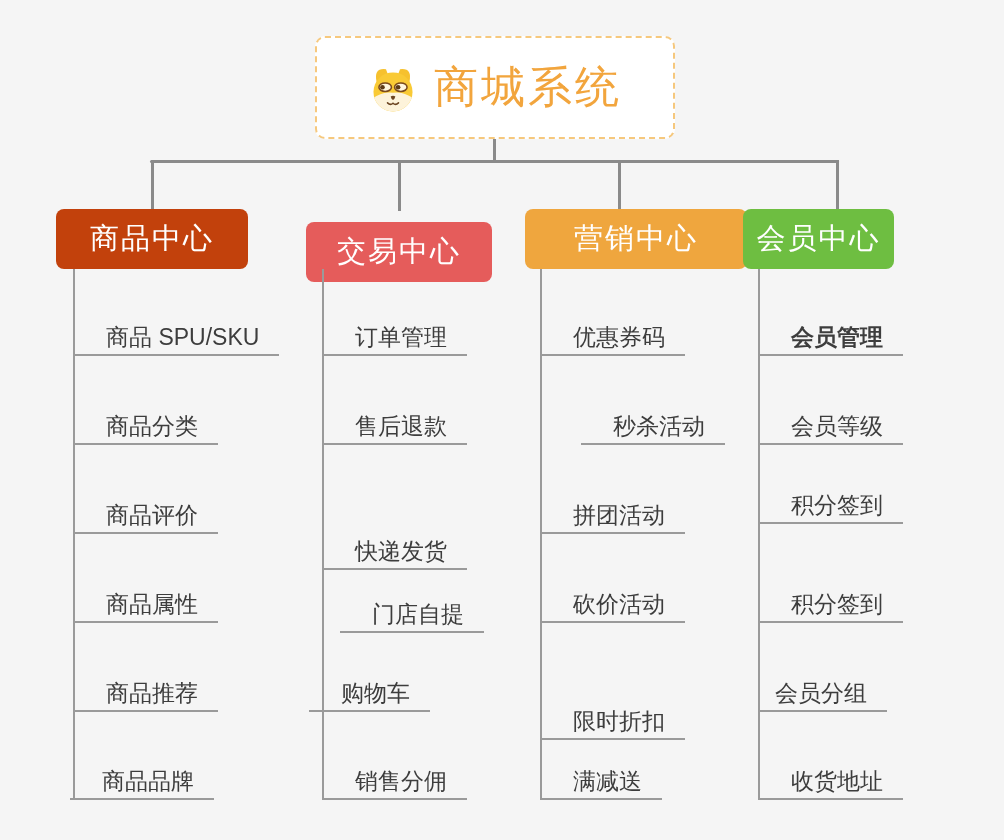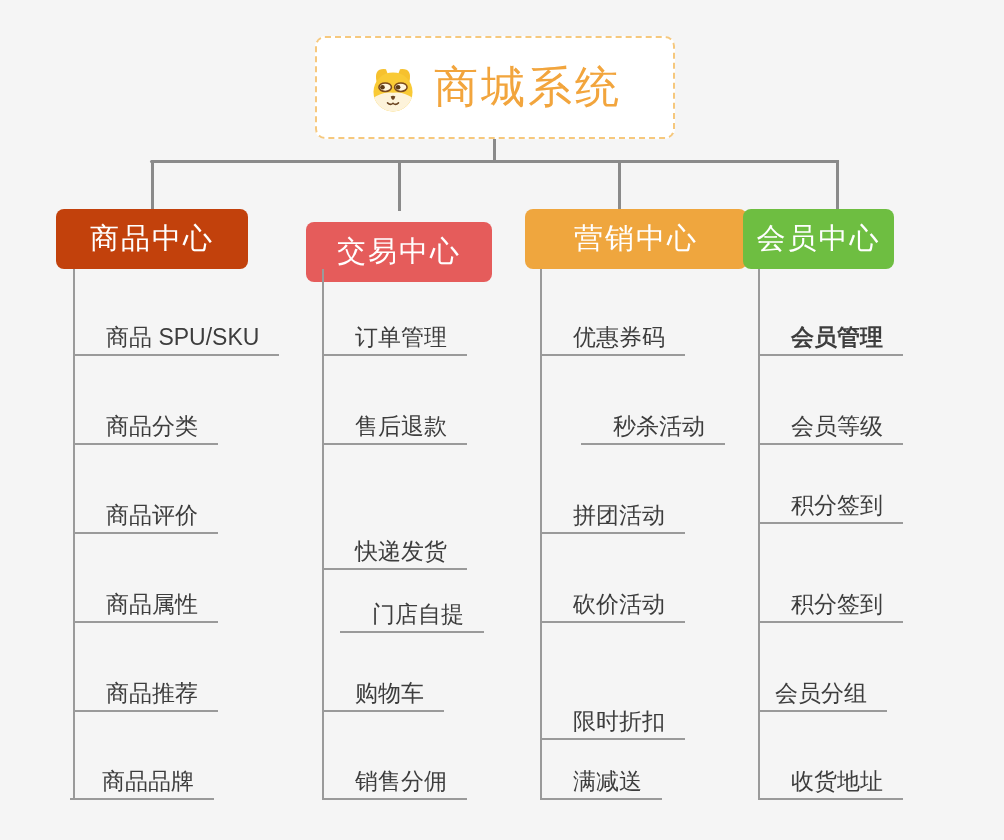--- a/index.html
+++ b/index.html
@@ -109,21 +109,21 @@
       <div class="leaf" style="left: 74px; top: 587px; border-bottom-color: rgb(154, 154, 154);">商品属性</div>
       <div class="leaf" style="left: 74px; top: 676px; border-bottom-color: rgb(154, 154, 154);">商品推荐</div>
       <div class="leaf" style="left: 70px; top: 764px; border-bottom-color: rgb(154, 154, 154);">商品品牌</div>
       <div class="connector drop" style="left: 397.5px; top: 160px; height: 51px;"></div>
       <div class="cat-node" style="left: 306px; top: 222px; width: 186px; background: rgb(229, 92, 91);">交易中心</div>
       <div class="spine" style="left: 322px; top: 269px; height: 531px; background: rgb(154, 154, 154);"></div>
       <div class="leaf" style="left: 323px; top: 320px; border-bottom-color: rgb(154, 154, 154);">订单管理</div>
       <div class="leaf" style="left: 323px; top: 409px; border-bottom-color: rgb(154, 154, 154);">售后退款</div>
       <div class="leaf" style="left: 323px; top: 498px; border-bottom-color: rgb(154, 154, 154); margin-top: 36px;">快递发货</div>
       <div class="leaf" style="left: 340px; top: 587px; border-bottom-color: rgb(154, 154, 154); margin-top: 10px;">门店自提</div>
-      <div class="leaf" style="left: 323px; top: 676px; border-bottom-color: rgb(154, 154, 154);">购物车</div>
+      <div class="leaf" style="left: 309px; top: 676px; border-bottom-color: rgb(154, 154, 154);">购物车</div>
       <div class="leaf" style="left: 323px; top: 764px; border-bottom-color: rgb(154, 154, 154);">销售分佣</div>
       <div class="connector drop" style="left: 618px; top: 160px; height: 51px;"></div>
       <div class="cat-node" style="left: 525px; top: 209px; width: 222px; background: rgb(239, 166, 62);">营销中心</div>
       <div class="spine" style="left: 540px; top: 269px; height: 531px; background: rgb(154, 154, 154);"></div>
       <div class="leaf" style="left: 541px; top: 320px; border-bottom-color: rgb(154, 154, 154);">优惠券码</div>
       <div class="leaf" style="left: 541px; top: 409px; border-bottom-color: rgb(154, 154, 154); margin-left: 40px;">秒杀活动</div>
       <div class="leaf" style="left: 541px; top: 498px; border-bottom-color: rgb(154, 154, 154);">拼团活动</div>
       <div class="leaf" style="left: 541px; top: 587px; border-bottom-color: rgb(154, 154, 154);">砍价活动</div>
       <div class="leaf" style="left: 541px; top: 676px; border-bottom-color: rgb(154, 154, 154); margin-top: 28px;">限时折扣</div>
       <div class="leaf" style="left: 541px; top: 764px; border-bottom-color: rgb(154, 154, 154);">满减送</div>

